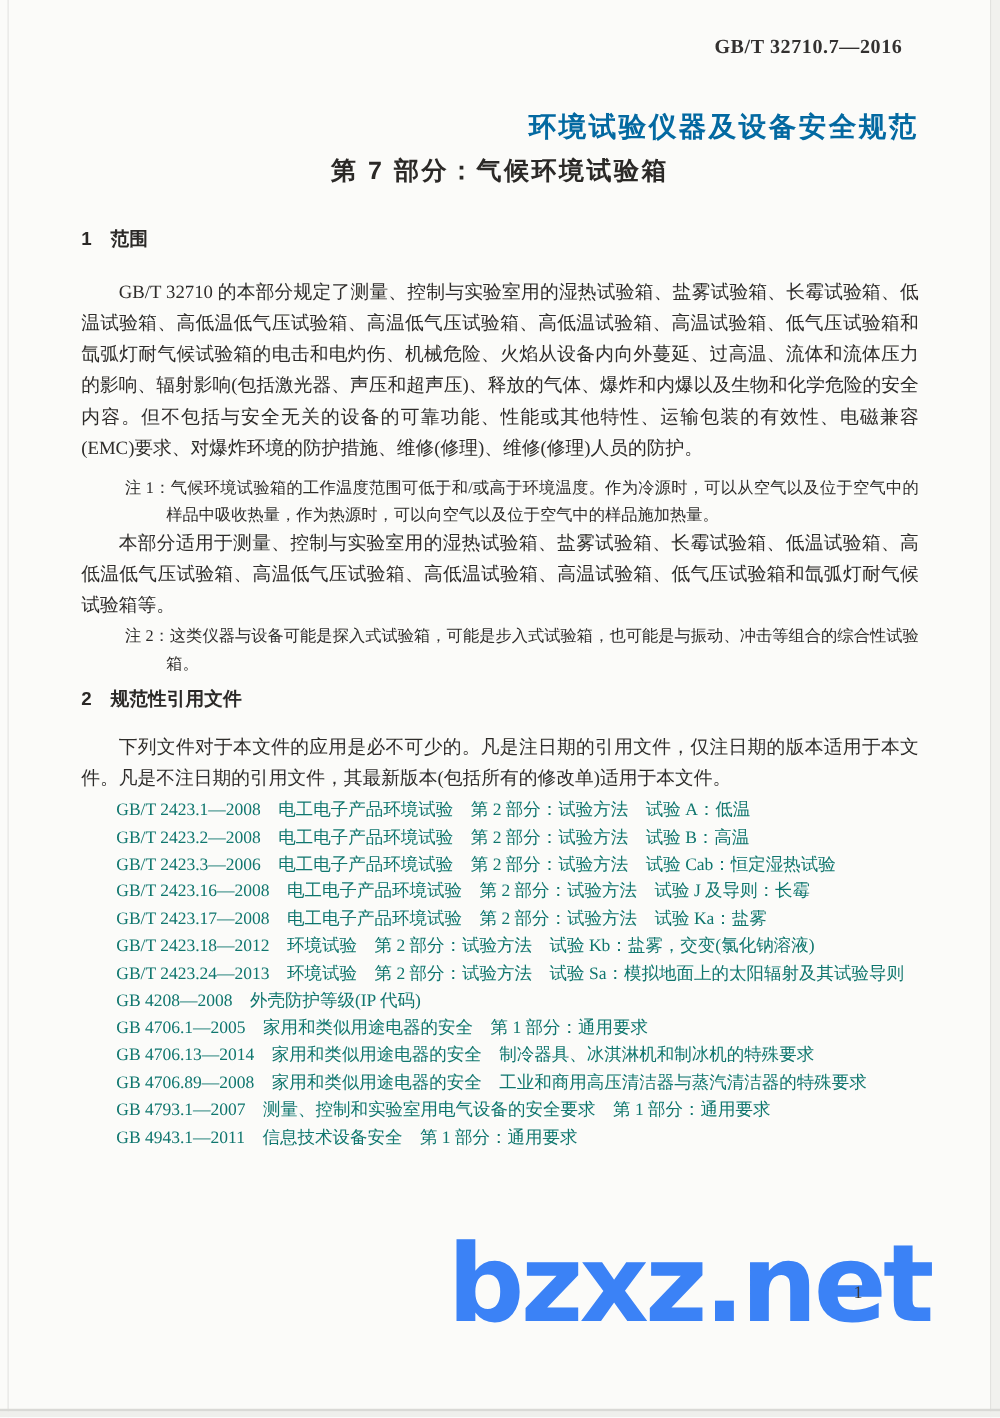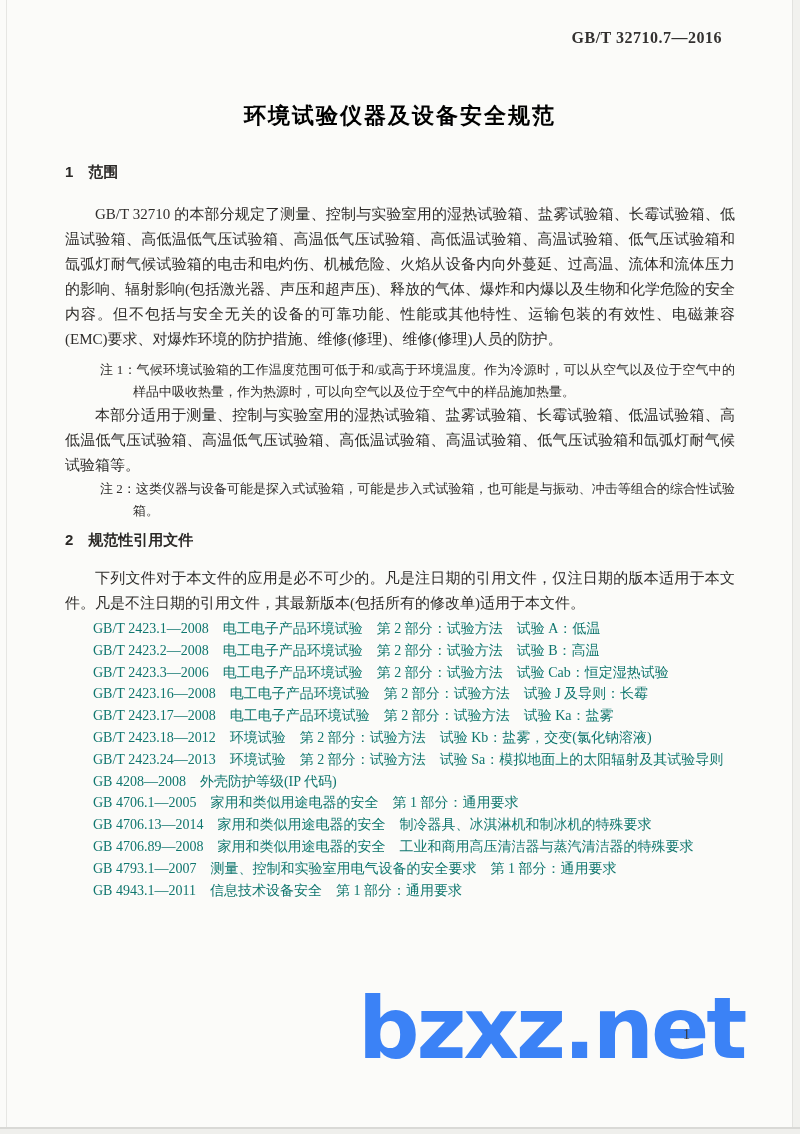--- a/index.html
+++ b/index.html
@@ -45,27 +45,27 @@
     padding-right: 13px;
     font-family: "Liberation Serif", serif;
     font-weight: bold;
     font-size: 16px;
     line-height: 20px;
     color: #333130;
     letter-spacing: 0.5px;
   }
 
   .doc-title {
-    margin-top: 54px;
-    text-align: center;
+    margin-top: 40px;
+    text-align: right;
     font-family: "Liberation Sans", sans-serif;
     font-weight: bold;
     font-size: 22px;
     line-height: 28px;
-    color: #000000;
+    color: #0369a1;
     letter-spacing: 2px;
   }
   .doc-subtitle {
     margin-top: 8px;
     text-align: center;
     font-family: "Liberation Sans", sans-serif;
     font-weight: bold;
     font-size: 20px;
     line-height: 26px;
     color: #2b2927;
@@ -135,20 +135,21 @@
   <div class="edge-bottom-shade"></div>
   <div class="edge-bottom"></div>
 
   <div class="watermark">bzxz.net</div>
 
   <div class="content">
 
     <div class="doc-code">GB/T 32710.7—2016</div>
 
     <div class="doc-title">环境试验仪器及设备安全规范</div>
+    <div class="doc-subtitle">第 7 部分：气候环境试验箱</div>
 
     <div class="sec-heading first">1　范围</div>
 
     <p class="body-para p1">GB/T 32710 的本部分规定了测量、控制与实验室用的湿热试验箱、盐雾试验箱、长霉试验箱、低温试验箱、高低温低气压试验箱、高温低气压试验箱、高低温试验箱、高温试验箱、低气压试验箱和氙弧灯耐气候试验箱的电击和电灼伤、机械危险、火焰从设备内向外蔓延、过高温、流体和流体压力的影响、辐射影响(包括激光器、声压和超声压)、释放的气体、爆炸和内爆以及生物和化学危险的安全内容。但不包括与安全无关的设备的可靠功能、性能或其他特性、运输包装的有效性、电磁兼容(EMC)要求、对爆炸环境的防护措施、维修(修理)、维修(修理)人员的防护。</p>
 
     <div class="note n1">注 1：气候环境试验箱的工作温度范围可低于和/或高于环境温度。作为冷源时，可以从空气以及位于空气中的样品中吸收热量，作为热源时，可以向空气以及位于空气中的样品施加热量。</div>
 
     <p class="body-para p2">本部分适用于测量、控制与实验室用的湿热试验箱、盐雾试验箱、长霉试验箱、低温试验箱、高低温低气压试验箱、高温低气压试验箱、高低温试验箱、高温试验箱、低气压试验箱和氙弧灯耐气候试验箱等。</p>
 
     <div class="note n2">注 2：这类仪器与设备可能是探入式试验箱，可能是步入式试验箱，也可能是与振动、冲击等组合的综合性试验箱。</div>

